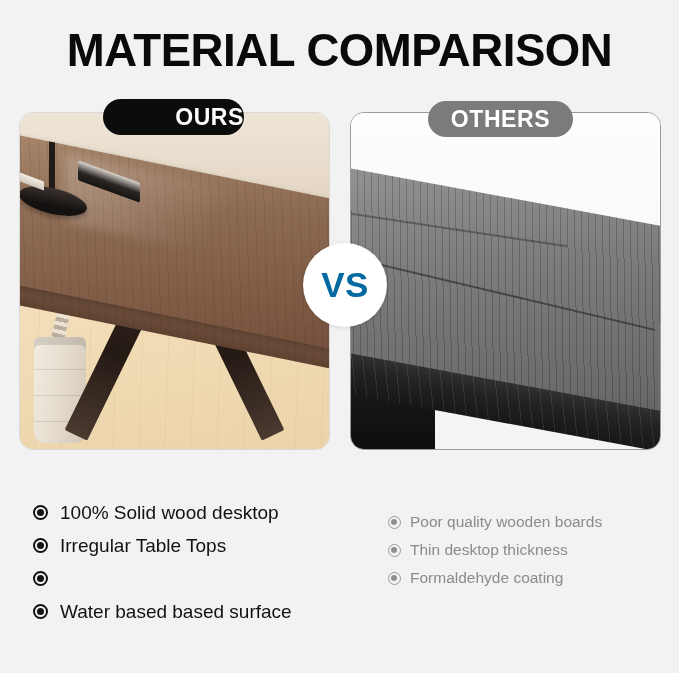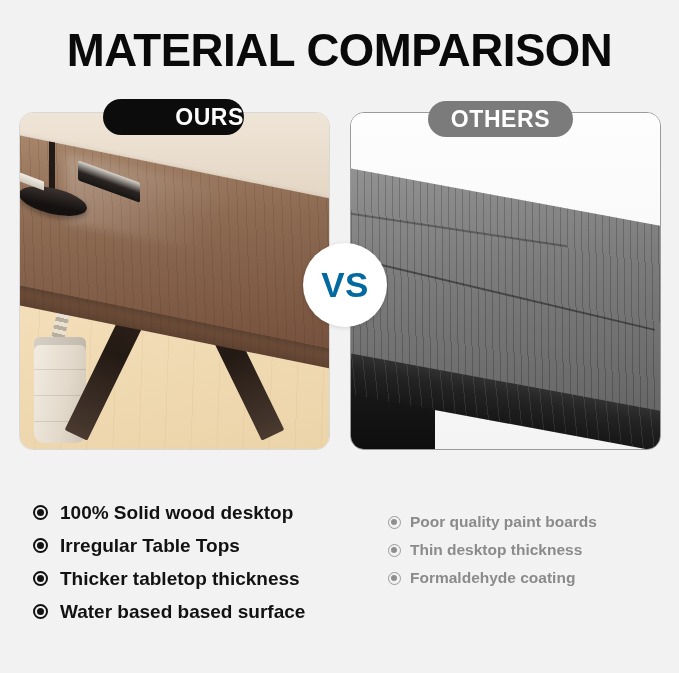--- a/index.html
+++ b/index.html
@@ -286,21 +286,20 @@
     display: flex;
     align-items: center;
     justify-content: center;
     z-index: 7;
     box-shadow: 0 1px 4px rgba(0,0,0,0.12);
   }
 
   
   .list {
     position: absolute;
-    font-weight: bold;
   }
   .list-ours {
     left: 33px;
     top: 496px;
   }
   .list-others {
     left: 388px;
     top: 508px;
   }
   .li {
@@ -402,32 +401,31 @@
   <div class="li">
     <span class="marker"></span>
     <span class="li-text">100% Solid wood desktop</span>
   </div>
   <div class="li">
     <span class="marker"></span>
     <span class="li-text">Irregular Table Tops</span>
   </div>
   <div class="li">
     <span class="marker"></span>
-    <span class="li-text">Thicker tabletop thickness</span>
   </div>
   <div class="li">
     <span class="marker"></span>
     <span class="li-text">Water based based surface</span>
   </div>
 </div>
 
 <div class="list list-others">
   <div class="li">
     <span class="marker"></span>
-    <span class="li-text">Poor quality paint boards</span>
+    <span class="li-text">Poor quality wooden boards</span>
   </div>
   <div class="li">
     <span class="marker"></span>
     <span class="li-text">Thin desktop thickness</span>
   </div>
   <div class="li">
     <span class="marker"></span>
     <span class="li-text">Formaldehyde coating</span>
   </div>
 </div>

